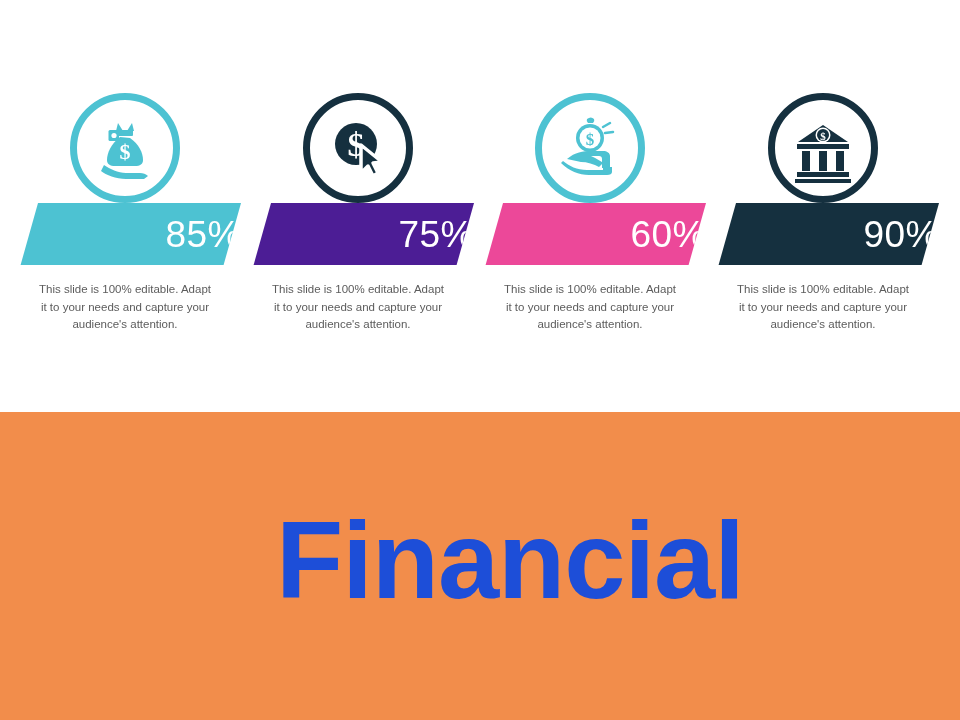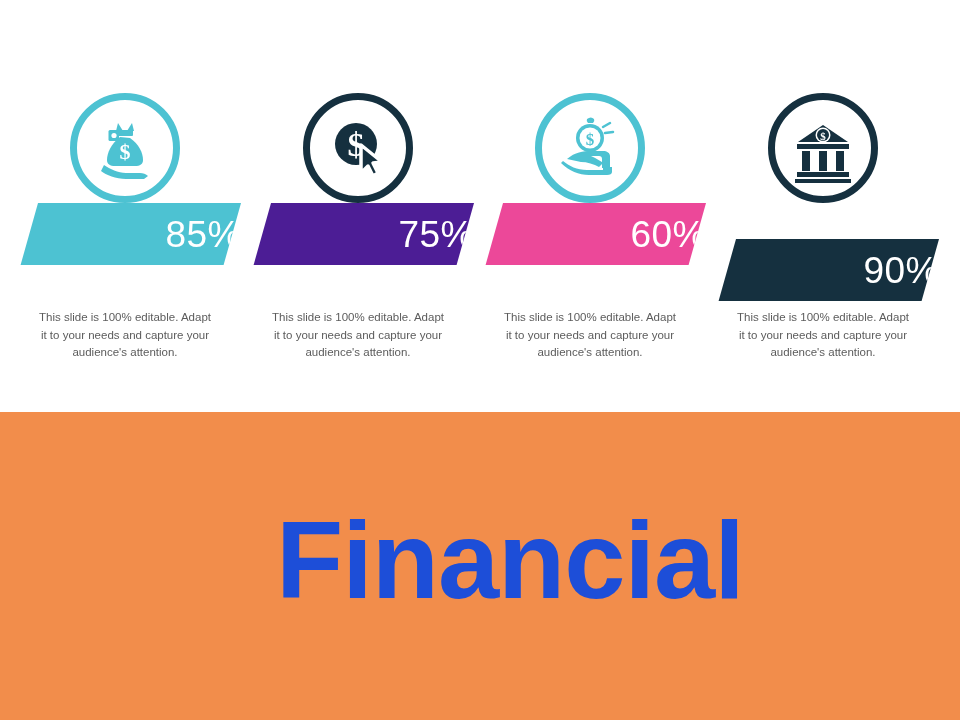--- a/index.html
+++ b/index.html
@@ -82,21 +82,20 @@
   .desc {
     position: absolute;
     top: 281px;
     left: 50%;
     transform: translateX(-50%);
     width: 178px;
     text-align: center;
     font-size: 11.5px;
     line-height: 17.5px;
     color: #5c5c5c;
-    margin-top: 28px;
   }
 
   
   .band {
     position: absolute;
     left: 0;
     top: 412px;
     width: 960px;
     height: 308px;
     background: #f28d4b;
@@ -193,21 +192,21 @@
               <rect x="11" y="33" width="52" height="5"></rect>
               <rect x="16" y="40" width="8" height="20"></rect>
               <rect x="33" y="40" width="8" height="20"></rect>
               <rect x="50" y="40" width="8" height="20"></rect>
               <rect x="11" y="61" width="52" height="5"></rect>
               <rect x="9" y="68" width="56" height="4"></rect>
             </g>
           </svg>
         </div>
       </div>
-      <div class="banner" id="banner-3" style="background: rgb(21, 48, 63); margin-top: 36px;">
+      <div class="banner" id="banner-3" style="background: rgb(21, 48, 63);">
         <span class="banner-text">90%</span>
       </div>
       <div class="desc">This slide is 100% editable. Adapt it to your needs and capture your audience's attention.</div>
     </div>
 
   </div>
 
   <div class="band" style="background: rgb(242, 141, 75);"></div>
   <div class="band-title" style="color: #1d4ed8;">Financial</div>
 

